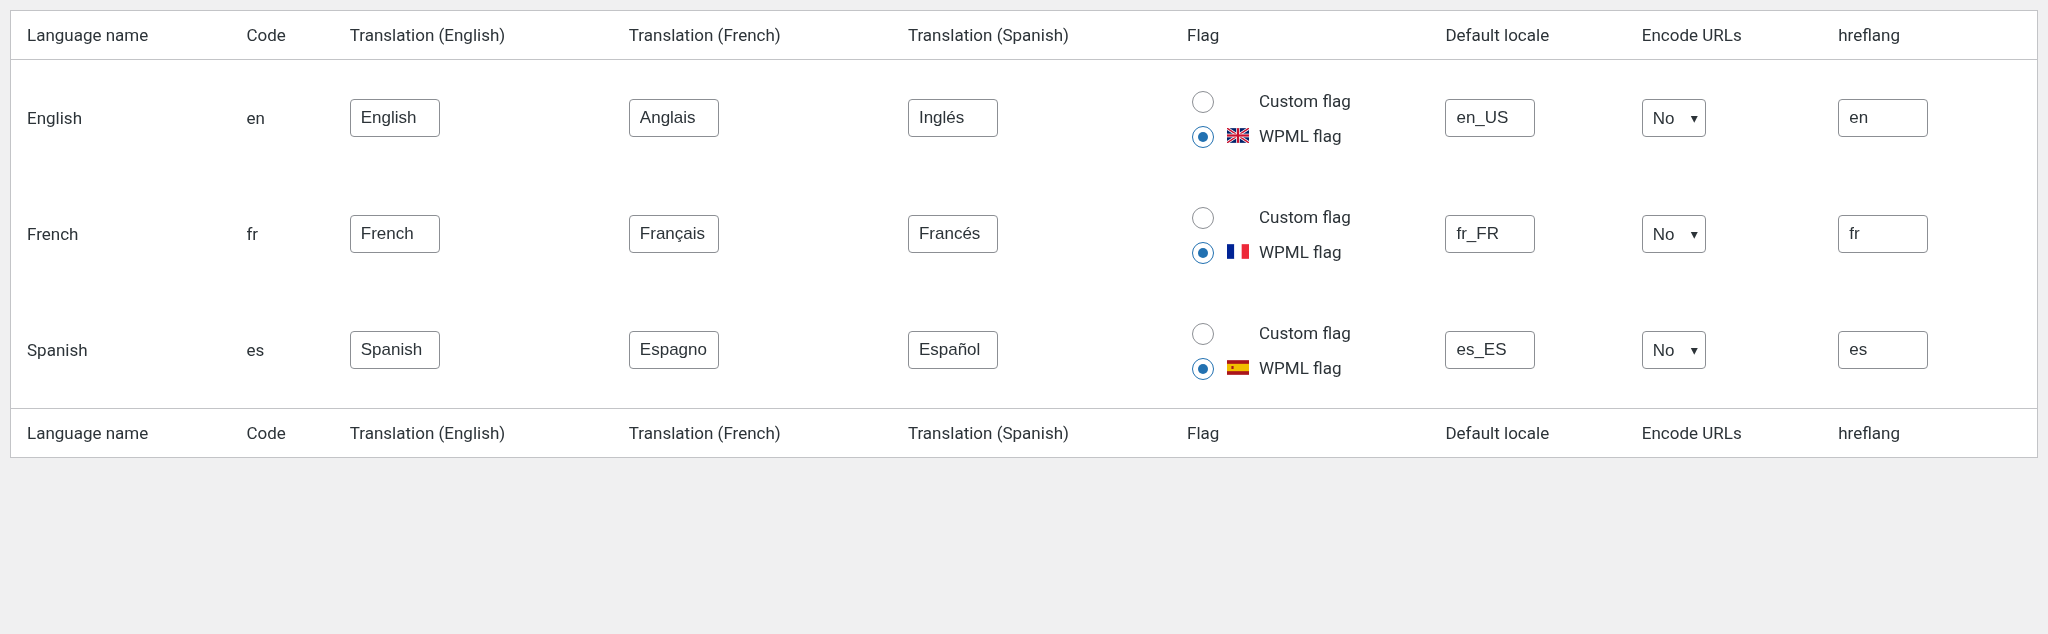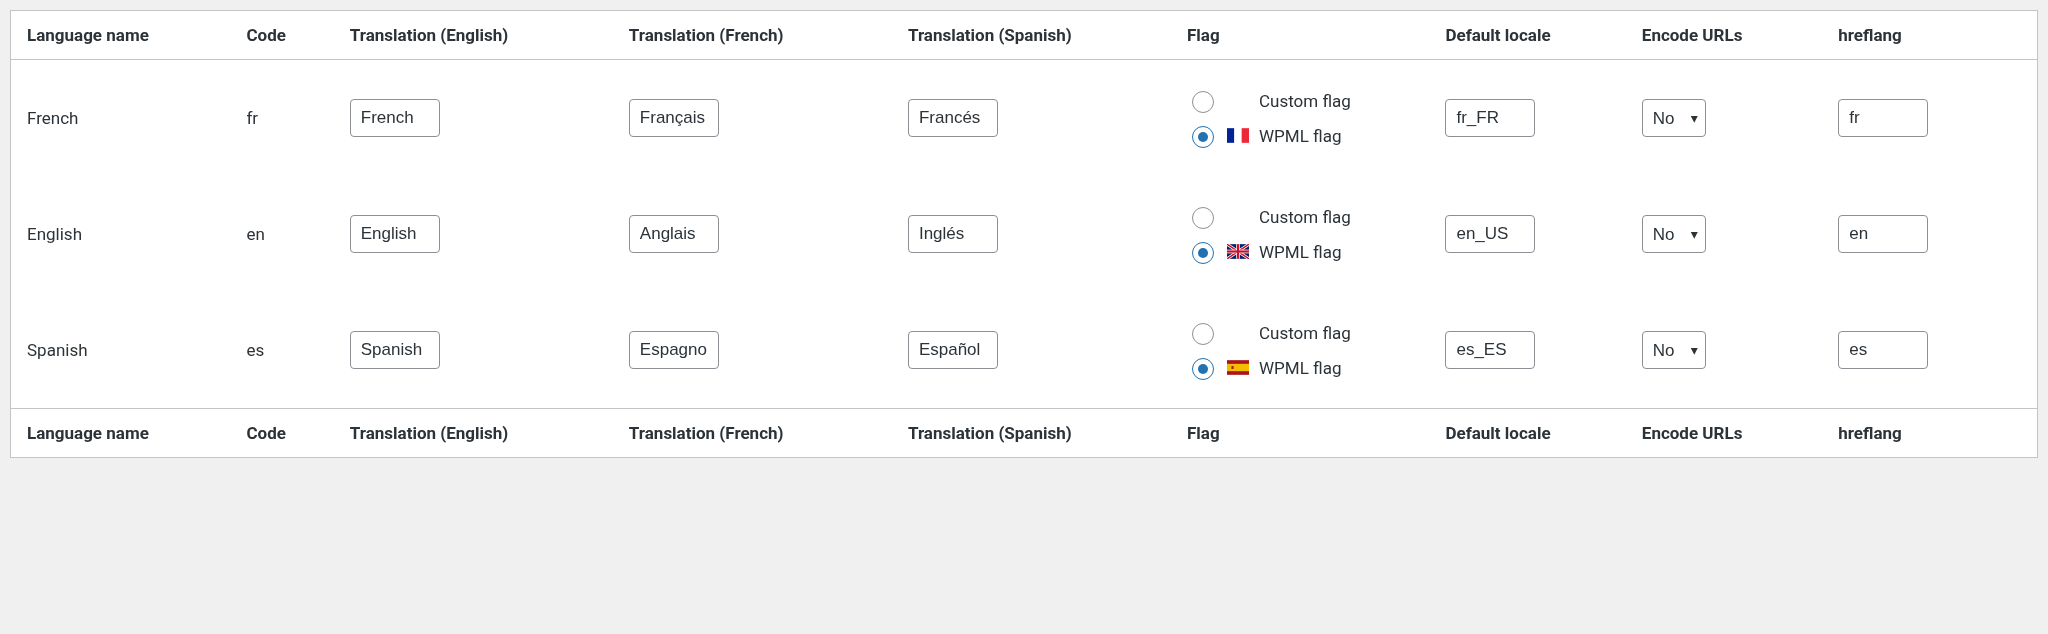--- a/index.html
+++ b/index.html
@@ -14,21 +14,21 @@
     background:#fff;
     border:1px solid #c3c4c7;
   }
   table{
     width:100%;
     border-collapse:collapse;
     table-layout:fixed;
   }
   thead th, tfoot th{
     text-align:left;
-    font-weight:700;
+    font-weight:400;
     padding:14px 8px;
     border-bottom:1px solid #c3c4c7;
     color:#2c3338;
     white-space:nowrap;
     overflow:hidden;
   }
   tfoot th{
     border-bottom:none;
     border-top:1px solid #c3c4c7;
   }
@@ -114,48 +114,20 @@
       <th>Translation (French)</th>
       <th>Translation (Spanish)</th>
       <th>Flag</th>
       <th>Default locale</th>
       <th>Encode URLs</th>
       <th>hreflang</th>
     </tr>
   </thead>
   <tbody id="rows">
         <tr>
-          <td>French</td>
-          <td>fr</td>
-          <td><input type="text" value="French" style=""></td>
-          <td><input type="text" value="Français" style=""></td>
-          <td><input type="text" value="Francés" style=""></td>
-          <td>
-            <div class="flag-group">
-              <label class="flag-row">
-                <input type="radio" class="radio" name="flag1" style="">
-                <span class="flag-blank"></span>
-                <span>Custom flag</span>
-              </label>
-              <label class="flag-row">
-                <input type="radio" class="radio" name="flag1" checked="" style="">
-                <svg class="flag-icon" viewBox="0 0 60 40">
-                  <rect width="20" height="40" x="0" fill="#002395"></rect>
-                  <rect width="20" height="40" x="20" fill="#fff"></rect>
-                  <rect width="20" height="40" x="40" fill="#ED2939"></rect>
-                </svg>
-                <span>WPML flag</span>
-              </label>
-            </div>
-          </td>
-          <td><input type="text" value="fr_FR" style=""></td>
-          <td><span class="select-wrap"><select><option>No</option></select><span class="chev">▾</span></span></td>
-          <td><input type="text" value="fr" style=""></td>
-        </tr>
-        <tr>
           <td>English</td>
           <td>en</td>
           <td><input type="text" value="English" style=""></td>
           <td><input type="text" value="Anglais" style=""></td>
           <td><input type="text" value="Inglés" style=""></td>
           <td>
             <div class="flag-group">
               <label class="flag-row">
                 <input type="radio" class="radio" name="flag0" style="">
                 <span class="flag-blank"></span>
@@ -172,20 +144,48 @@
                   <rect x="27" width="6" height="40" fill="#C8102E"></rect>
                   <rect y="17" width="60" height="6" fill="#C8102E"></rect>
                 </svg>
                 <span>WPML flag</span>
               </label>
             </div>
           </td>
           <td><input type="text" value="en_US" style=""></td>
           <td><span class="select-wrap"><select><option>No</option></select><span class="chev">▾</span></span></td>
           <td><input type="text" value="en" style=""></td>
+        </tr>
+        <tr>
+          <td>French</td>
+          <td>fr</td>
+          <td><input type="text" value="French" style=""></td>
+          <td><input type="text" value="Français" style=""></td>
+          <td><input type="text" value="Francés" style=""></td>
+          <td>
+            <div class="flag-group">
+              <label class="flag-row">
+                <input type="radio" class="radio" name="flag1" style="">
+                <span class="flag-blank"></span>
+                <span>Custom flag</span>
+              </label>
+              <label class="flag-row">
+                <input type="radio" class="radio" name="flag1" checked="" style="">
+                <svg class="flag-icon" viewBox="0 0 60 40">
+                  <rect width="20" height="40" x="0" fill="#002395"></rect>
+                  <rect width="20" height="40" x="20" fill="#fff"></rect>
+                  <rect width="20" height="40" x="40" fill="#ED2939"></rect>
+                </svg>
+                <span>WPML flag</span>
+              </label>
+            </div>
+          </td>
+          <td><input type="text" value="fr_FR" style=""></td>
+          <td><span class="select-wrap"><select><option>No</option></select><span class="chev">▾</span></span></td>
+          <td><input type="text" value="fr" style=""></td>
         </tr>
         <tr>
           <td>Spanish</td>
           <td>es</td>
           <td><input type="text" value="Spanish" style=""></td>
           <td><input type="text" value="Espagnol" style=""></td>
           <td><input type="text" value="Español" style=""></td>
           <td>
             <div class="flag-group">
               <label class="flag-row">

